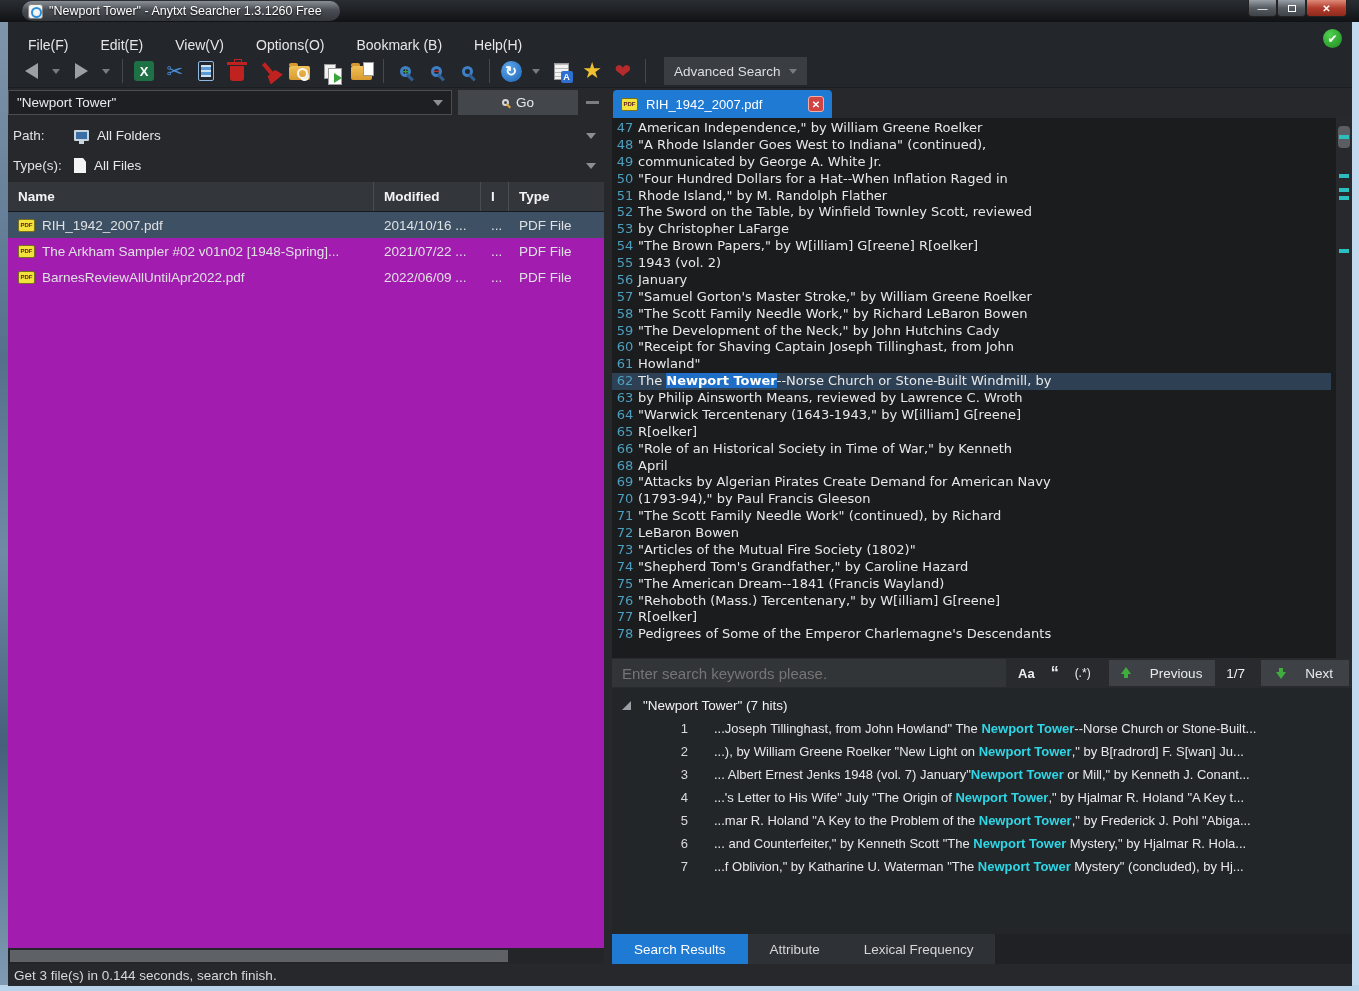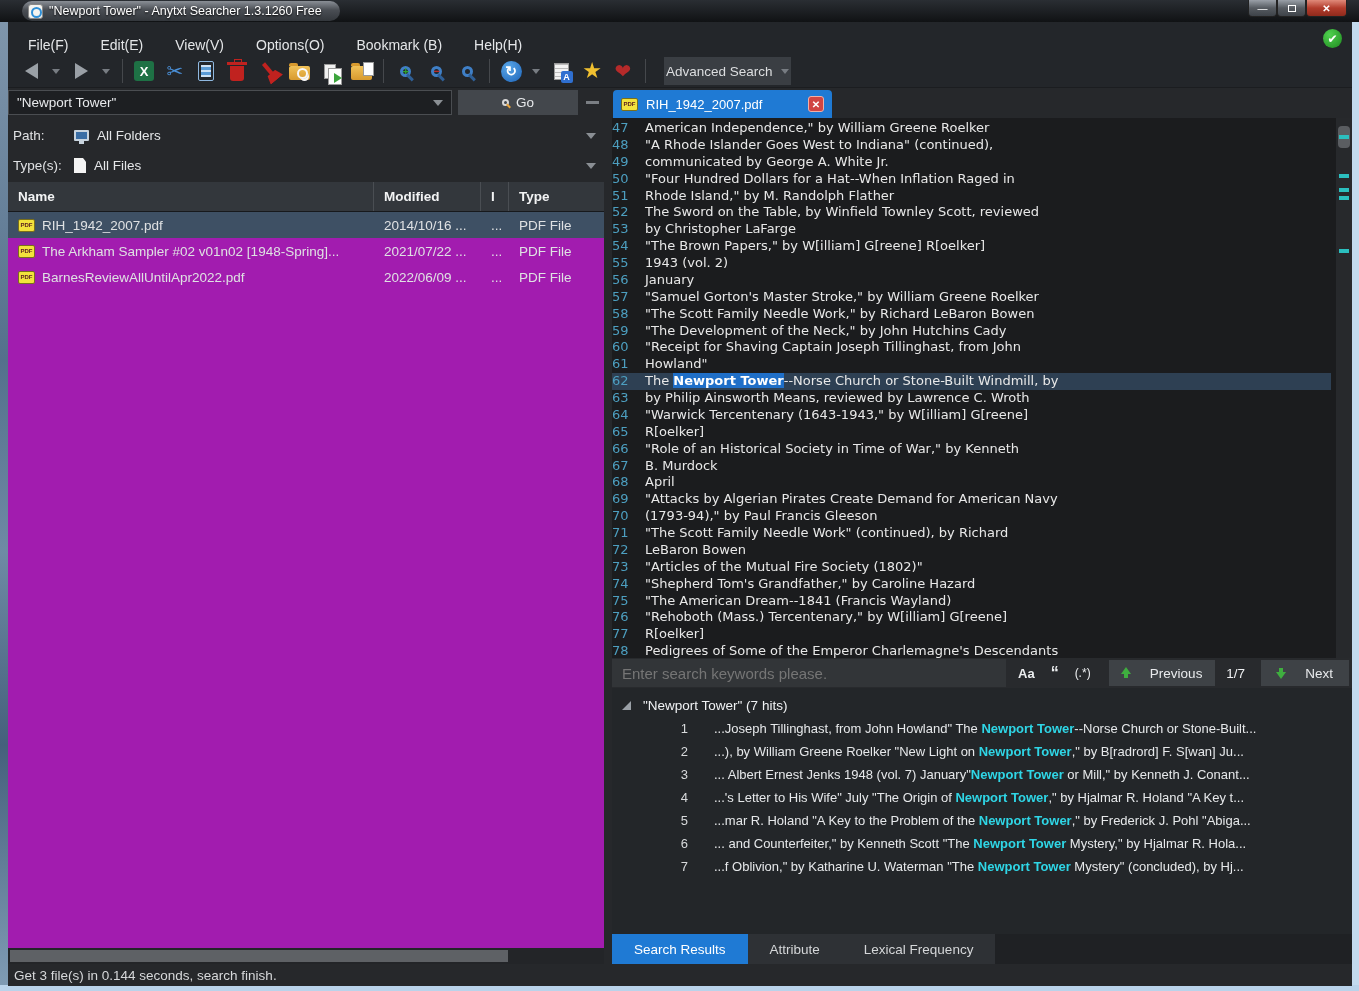--- a/index.html
+++ b/index.html
@@ -72,21 +72,21 @@
   .ti-zoom-in .sym { color:#2fa52f; } .ti-zoom-out .sym { color:#c03030; }
   .ti-refresh .glyph { width:21px; height:21px; border-radius:50%; background:radial-gradient(circle at 35% 30%, #5aa7e8, #1c63b8);
     color:#fff; font-size:14px; font-weight:bold; display:flex; align-items:center; justify-content:center; }
   .ti-translate .glyph { width:15px; height:17px; background:#f2f2f2; border:1px solid #999; position:relative;
     background-image:repeating-linear-gradient(180deg,#bbb 0 1px, transparent 1px 4px); }
   .ti-translate .glyph::after { content:"A"; position:absolute; right:-5px; bottom:-4px; width:12px; height:12px; background:#2f6fd0;
     color:#fff; font-size:9px; font-weight:bold; display:flex; align-items:center; justify-content:center; border-radius:2px; }
   .ti-favorite .glyph { color:#f0c030; font-size:22px; }
   .ti-donate .glyph { color:#b52a2a; font-size:20px; }
   .adv-search { margin-left:10px; height:28px; background:#3a3e43; color:#dcdee0; font-size:13.5px;
-    display:flex; align-items:center; gap:8px; padding:0 2px; }
+    display:flex; align-items:center; gap:8px; padding:0 10px; }
 
   
   .search-row { position:absolute; left:8px; top:88px; width:1344px; height:30px; background:#26282b; }
   .search-combo { position:absolute; left:0px; top:2px; width:444px; height:25px; background:#1d1f22;
     border:1px solid #4a4d51; display:flex; align-items:center; }
   .search-combo .val { color:#e8eaec; font-size:13.5px; padding-left:8px; flex:1; }
   .combo-arrow { width:0; height:0; border-left:5px solid transparent; border-right:5px solid transparent; border-top:6px solid #8a8f94; margin-right:8px; }
   .go-btn { position:absolute; left:450px; top:2px; width:120px; height:25px; background:#43474c;
     display:flex; align-items:center; justify-content:center; gap:7px; color:#e8eaec; font-size:13.5px; }
   .go-mag { width:7px; height:7px; border:2px solid #d8d8d8; border-radius:50%; position:relative; }
@@ -120,21 +120,21 @@
   .frow { display:flex; height:26px; align-items:center; color:#dfe1e3; font-size:13.5px; }
   .frow.sel { background:#3e5064; }
   .frow .c { padding-left:10px; white-space:nowrap; overflow:hidden; display:flex; align-items:center; gap:7px; }
   .c-name { width:366px; } .c-mod { width:107px; } .c-i { width:28px; } .c-type { width:89px; }
   .hscroll { position:absolute; left:8px; top:948px; width:596px; height:16px; background:#232528; }
   .hscroll .thumb { position:absolute; left:2px; top:2px; width:498px; height:12px; background:#5e6165; }
 
   
   .doc { position:absolute; left:612px; top:118px; width:740px; height:540px; background:#1b1c1e; overflow:hidden; }
   .dline { display:flex; line-height:16.87px; font-size:13px; font-family:"DejaVu Sans", sans-serif; white-space:pre; }
-  .dline .num { width:26px; text-align:left; color:#4d9fc0; margin-right:7px; flex:none; }
+  .dline .num { width:26px; text-align:center; color:#4d9fc0; flex:none; }
   .dline .txt { color:#e8e8e8; }
   .dline.hl { background:#2e4053; width:719px; }
   .match-doc { background:#1f6fc8; font-weight:bold; color:#fff; }
   .vscroll { position:absolute; left:1336px; top:118px; width:16px; height:540px; background:#27292c; }
   .vscroll .vthumb { position:absolute; left:2px; top:8px; width:12px; height:22px; background:#5a5d61; border-radius:4px; }
   .vmark { position:absolute; left:3px; width:10px; height:4px; background:#2bbfbf; }
 
   
   .finder { position:absolute; left:612px; top:658px; width:740px; height:30px; background:#282a2d;
     display:flex; align-items:center; }
@@ -375,21 +375,20 @@
       <div class="dline"><span class="num">57</span><span class="txt">"Samuel Gorton's Master Stroke," by William Greene Roelker</span></div>
       <div class="dline"><span class="num">58</span><span class="txt">"The Scott Family Needle Work," by Richard LeBaron Bowen</span></div>
       <div class="dline"><span class="num">59</span><span class="txt">"The Development of the Neck," by John Hutchins Cady</span></div>
       <div class="dline"><span class="num">60</span><span class="txt">"Receipt for Shaving Captain Joseph Tillinghast, from John</span></div>
       <div class="dline"><span class="num">61</span><span class="txt">Howland"</span></div>
       <div class="dline hl"><span class="num">62</span><span class="txt"><span>The </span><span class="match-doc">Newport Tower</span><span>--Norse Church or Stone-Built Windmill, by</span></span></div>
       <div class="dline"><span class="num">63</span><span class="txt">by Philip Ainsworth Means, reviewed by Lawrence C. Wroth</span></div>
       <div class="dline"><span class="num">64</span><span class="txt">"Warwick Tercentenary (1643-1943," by W[illiam] G[reene]</span></div>
       <div class="dline"><span class="num">65</span><span class="txt">R[oelker]</span></div>
       <div class="dline"><span class="num">66</span><span class="txt">"Role of an Historical Society in Time of War," by Kenneth</span></div>
-      <div class="dline"><span class="num">67</span><span class="txt">B. Murdock</span></div>
       <div class="dline"><span class="num">68</span><span class="txt">April</span></div>
       <div class="dline"><span class="num">69</span><span class="txt">"Attacks by Algerian Pirates Create Demand for American Navy</span></div>
       <div class="dline"><span class="num">70</span><span class="txt">(1793-94)," by Paul Francis Gleeson</span></div>
       <div class="dline"><span class="num">71</span><span class="txt">"The Scott Family Needle Work" (continued), by Richard</span></div>
       <div class="dline"><span class="num">72</span><span class="txt">LeBaron Bowen</span></div>
       <div class="dline"><span class="num">73</span><span class="txt">"Articles of the Mutual Fire Society (1802)"</span></div>
       <div class="dline"><span class="num">74</span><span class="txt">"Shepherd Tom's Grandfather," by Caroline Hazard</span></div>
       <div class="dline"><span class="num">75</span><span class="txt">"The American Dream--1841 (Francis Wayland)</span></div>
       <div class="dline"><span class="num">76</span><span class="txt">"Rehoboth (Mass.) Tercentenary," by W[illiam] G[reene]</span></div>
       <div class="dline"><span class="num">77</span><span class="txt">R[oelker]</span></div>

